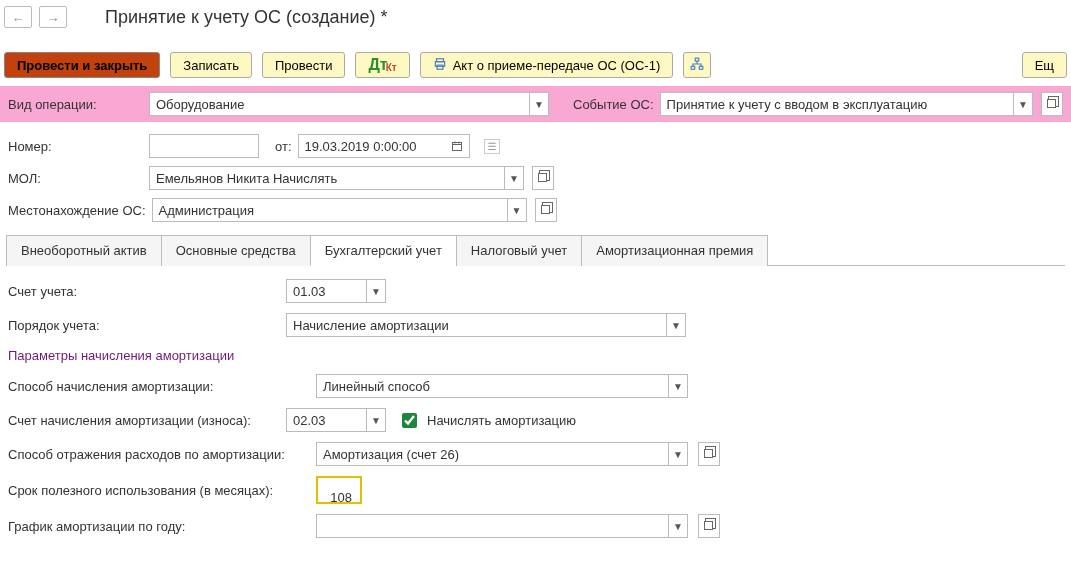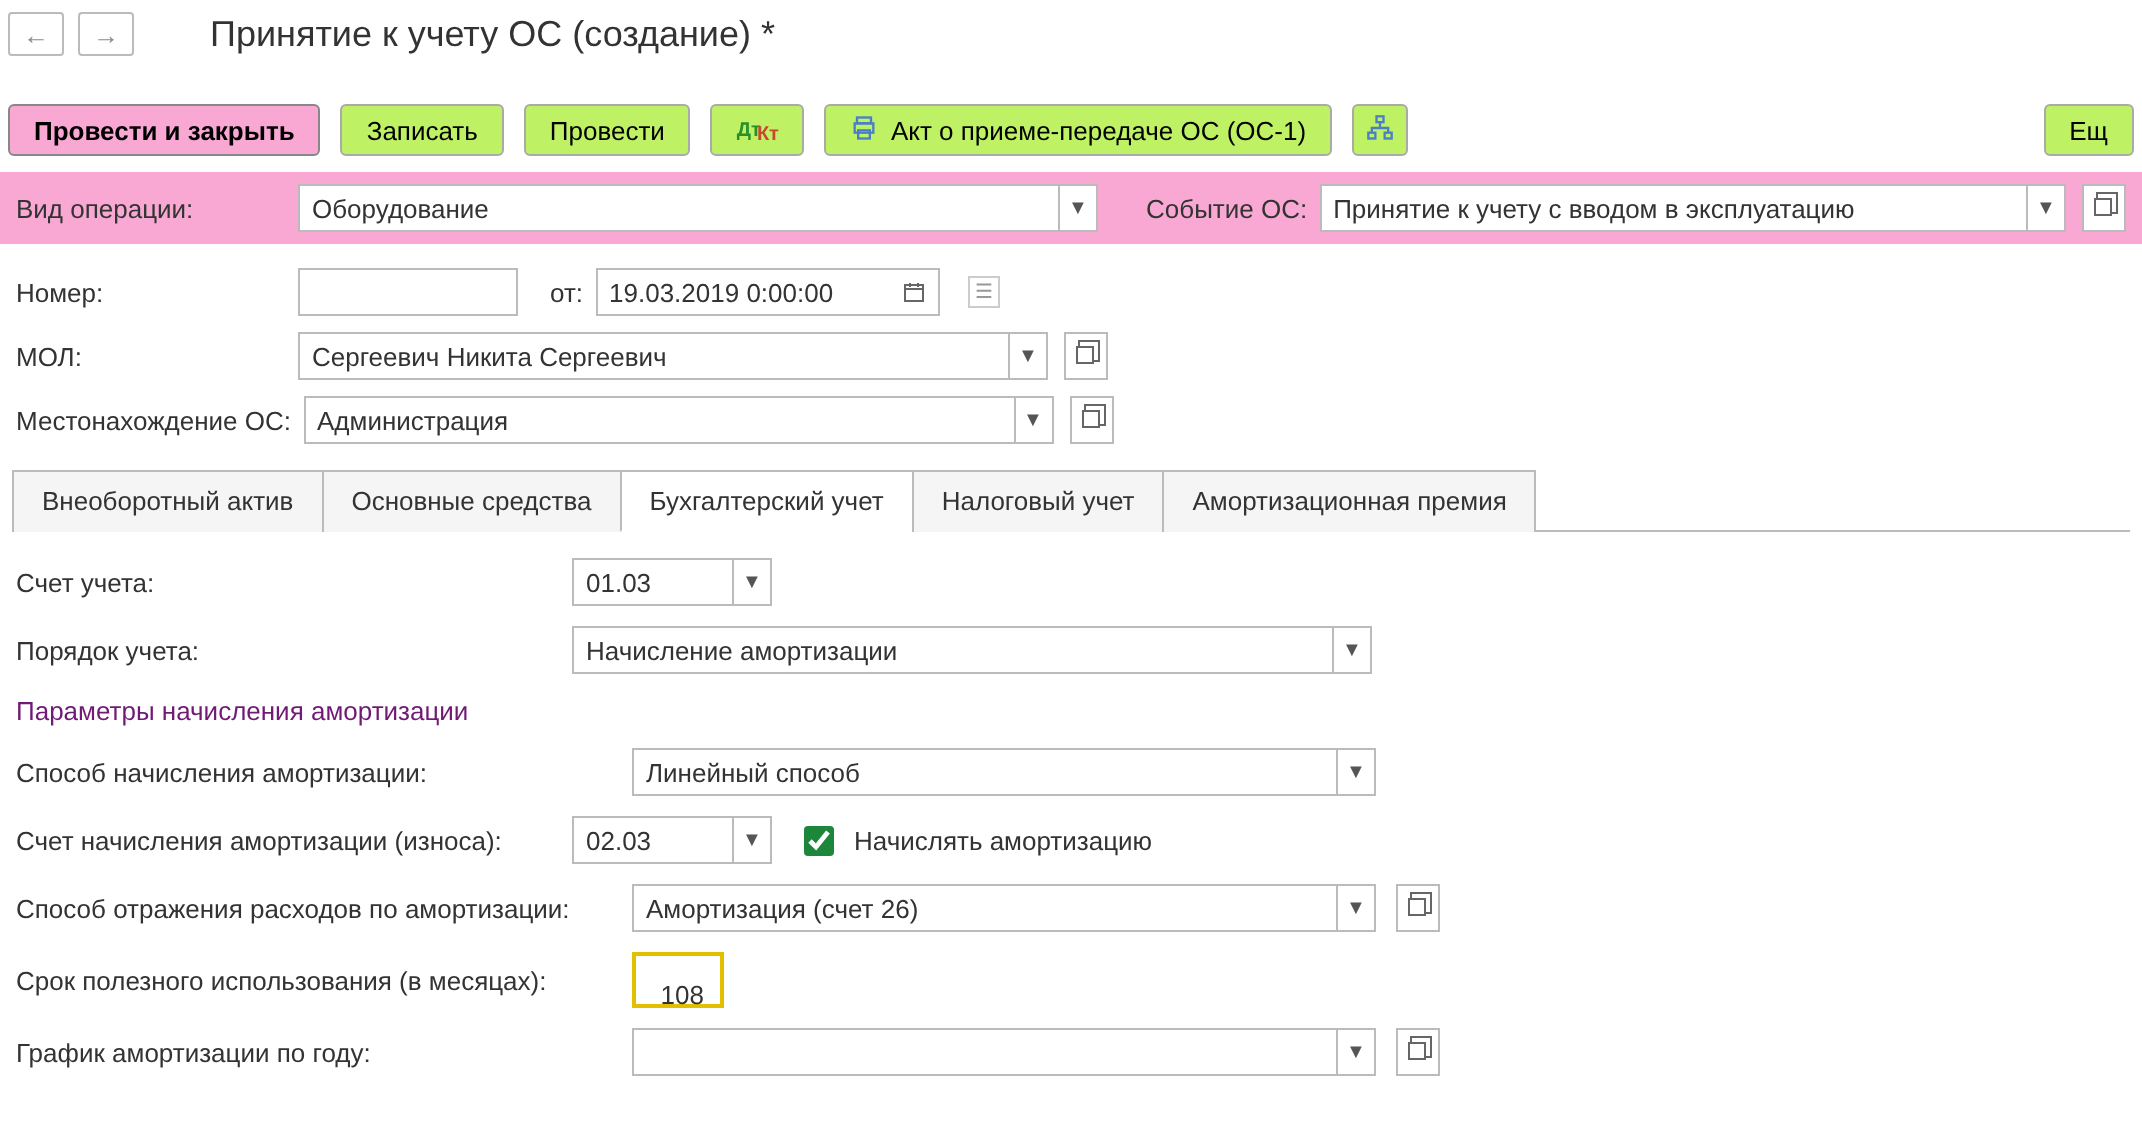--- a/index.html
+++ b/index.html
@@ -35,38 +35,38 @@
     margin-left: 30px;
   }
   .toolbar {
     display: flex;
     align-items: center;
     padding: 22px 4px 8px 4px;
     gap: 10px;
   }
   .btn {
     border: 1px solid #aaa;
-    background: #bef264;
+    background: #fef9c3;
     padding: 4px 12px;
     height: 26px;
     font-size: 13px;
     cursor: pointer;
     border-radius: 3px;
     display: inline-flex;
     align-items: center;
     gap: 6px;
   }
   .btn.primary {
-    background: #f9a8d4;
+    background: #c2410c;
     font-weight: bold;
     border-color: #888;
   }
   .btn .icon { font-size: 13px; }
   .icon-dk { display: inline-flex; gap: 0; align-items: center; font-weight: bold; }
-  .icon-dk .d { color: #2a8f2a; font-size: 10px; }
+  .icon-dk .d { color: #2a8f2a; font-size: 16px; }
   .icon-dk .k { color: #c43; font-size: 10px; margin-top: 4px; margin-left: -2px; }
   .icon-print { color: #4a7fc7; }
   .icon-cog { color: #4a7fc7; }
   .toolbar-right {
     margin-left: auto;
   }
   .row {
     display: flex;
     align-items: center;
     padding: 4px 8px;
@@ -262,21 +262,21 @@
           <path d="M3 9h18M8 3v4M16 3v4"></path>
         </svg>
     </span>
   </span>
   <span class="mini-icon">☰</span>
 </div>
 
 <div class="row">
   <span class="lbl">МОЛ:</span>
   <span class="combo">
-    <span class="input-like w370">Сергеевич Никита Сергеевич</span>
+    <span class="input-like w370">Емельянов Никита Начислять</span>
     <span class="drop">▼</span>
   </span>
   <span class="side-btn">
       <span class="open-icon"></span>
     </span>
 </div>
 
 <div class="row">
   <span class="lbl" style="min-width:135px">Местонахождение ОС:</span>
   <span class="combo">

